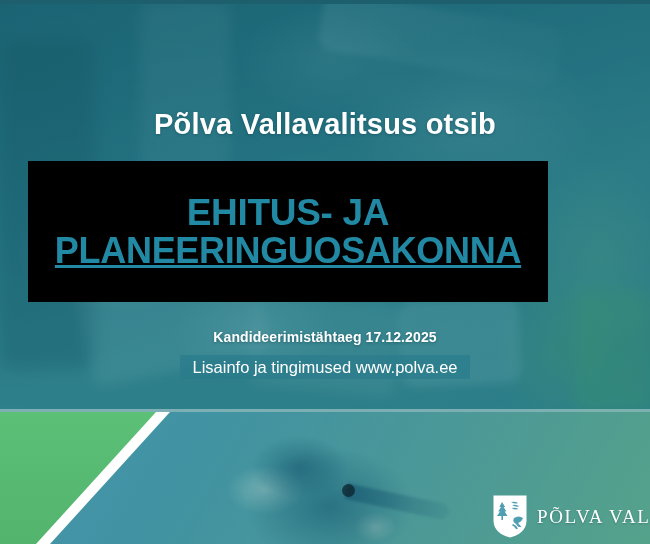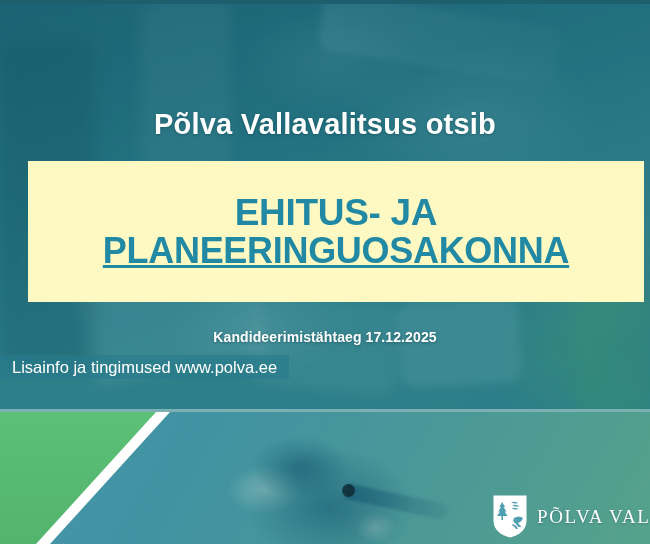--- a/index.html
+++ b/index.html
@@ -129,22 +129,22 @@
     text-align:center;
     font-size:29px;
     font-weight:bold;
     color:#ffffff;
     letter-spacing:.2px;
     text-shadow:0 1px 3px rgba(0,50,60,.35);
   }
 
   .cream-box {
     position:absolute; left:28px; top:161px;
-    width:616px; height:141px;
-    background:#fef9c3;
+    width:520px; height:141px;
+    background:#000000;
     display:flex;
     align-items:center;
     justify-content:center;
   }
   .headline {
     text-align:center;
     color:#2189a3;
     font-size:37px;
     font-weight:bold;
     line-height:1.03;
@@ -161,21 +161,21 @@
     font-weight:bold;
     color:#ffffff;
     letter-spacing:.1px;
     text-shadow:0 1px 3px rgba(0,50,60,.40);
   }
 
   .info-lines {
     position:absolute; left:0; top:355px;
     width:650px;
     display:flex;
-    flex-direction:row;
+    flex-direction:column;
     align-items:center;
     gap:0px;
   }
   .info-line {
     background:rgba(40,122,140,.62);
     color:#ffffff;
     font-size:16.5px;
     line-height:22px;
     padding:1px 12px;
     white-space:nowrap;

